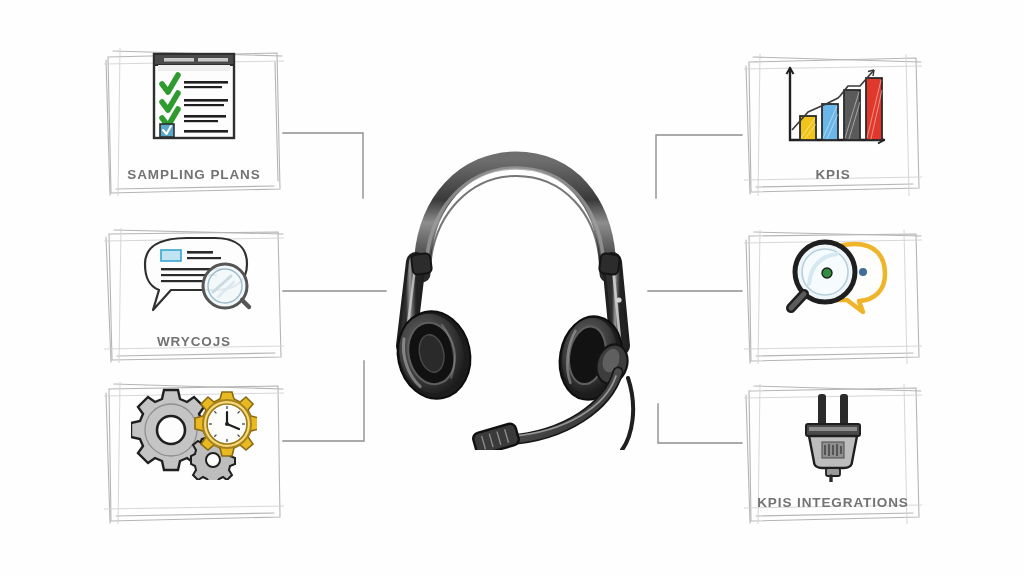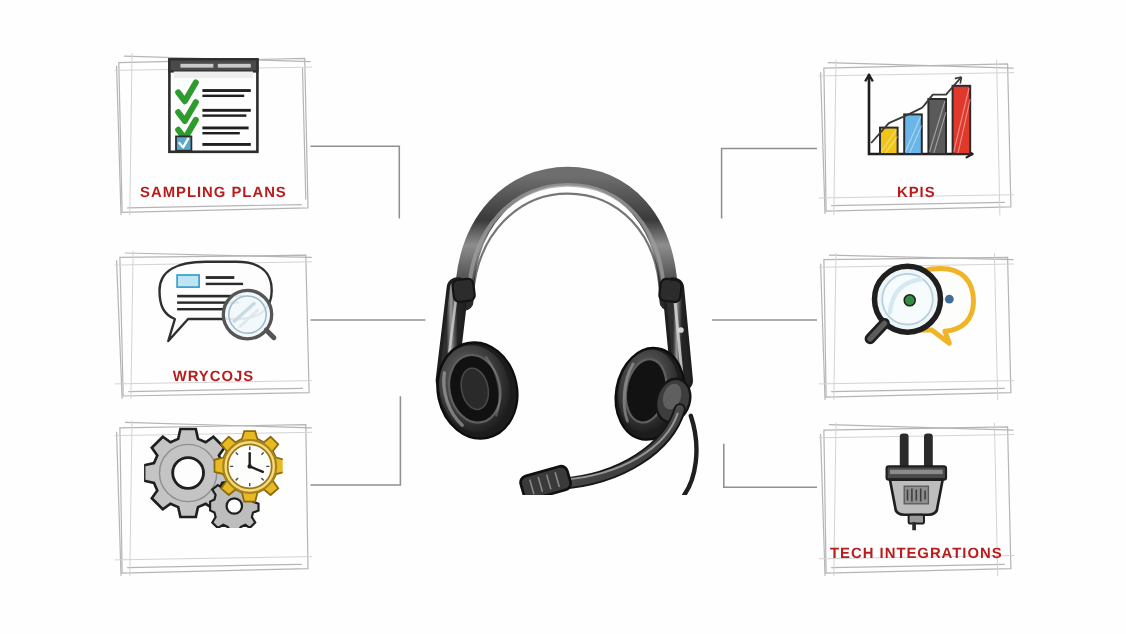--- a/index.html
+++ b/index.html
@@ -47,21 +47,21 @@
   .panel-label {
     position: absolute;
     left: 0;
     right: 0;
     bottom: 14px;
     text-align: center;
     font-family: "Liberation Sans", sans-serif;
     font-size: 13.5px;
     font-weight: 700;
     letter-spacing: 0.9px;
-    color: #b91c1c;
+    color: #737373;
     white-space: nowrap;
   }
 
   .conn {
     position: absolute;
     pointer-events: none;
   }
 
   #headset {
     position: absolute;
@@ -348,21 +348,21 @@
           <path d="M55 55 L55 65"></path>
             <path d="M59 54 L59 66"></path>
           <path d="M63 56 L63 64"></path>
         </g>
 
         <rect x="48" y="78" width="14" height="8" rx="2" fill="#9a9a9a" stroke="#1f1f1f" stroke-width="1.8"></rect>
         <path d="M53 86 L53 92" stroke="#2b2b2b" stroke-width="3.4" stroke-linecap="round"></path>
       </svg>
     </div>
 
-    <div class="panel-label">TECH INTEGRATIONS</div>
+    <div class="panel-label">KPIS INTEGRATIONS</div>
   </div>
 
   <div id="headset">
     <svg width="280" height="300" viewBox="0 0 280 300">
       <defs>
         <linearGradient id="bandGrad" x1="0" y1="0" x2="0" y2="1">
           <stop offset="0%" stop-color="#6e6e6e"></stop>
           <stop offset="35%" stop-color="#3a3a3a"></stop>
           <stop offset="55%" stop-color="#8d8d8d"></stop>
           <stop offset="100%" stop-color="#2a2a2a"></stop>

